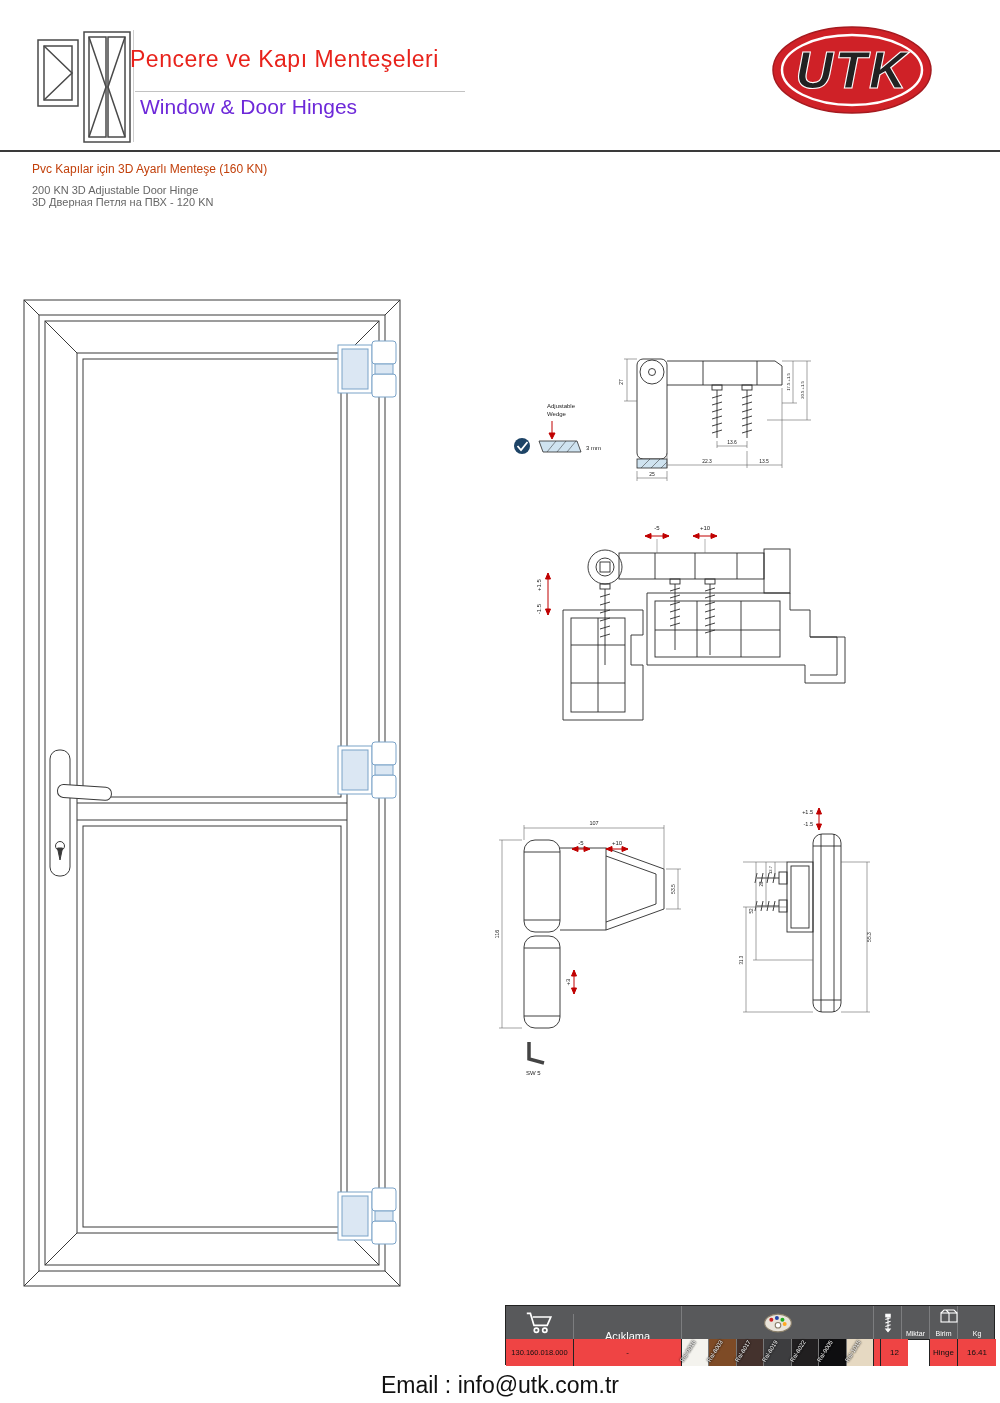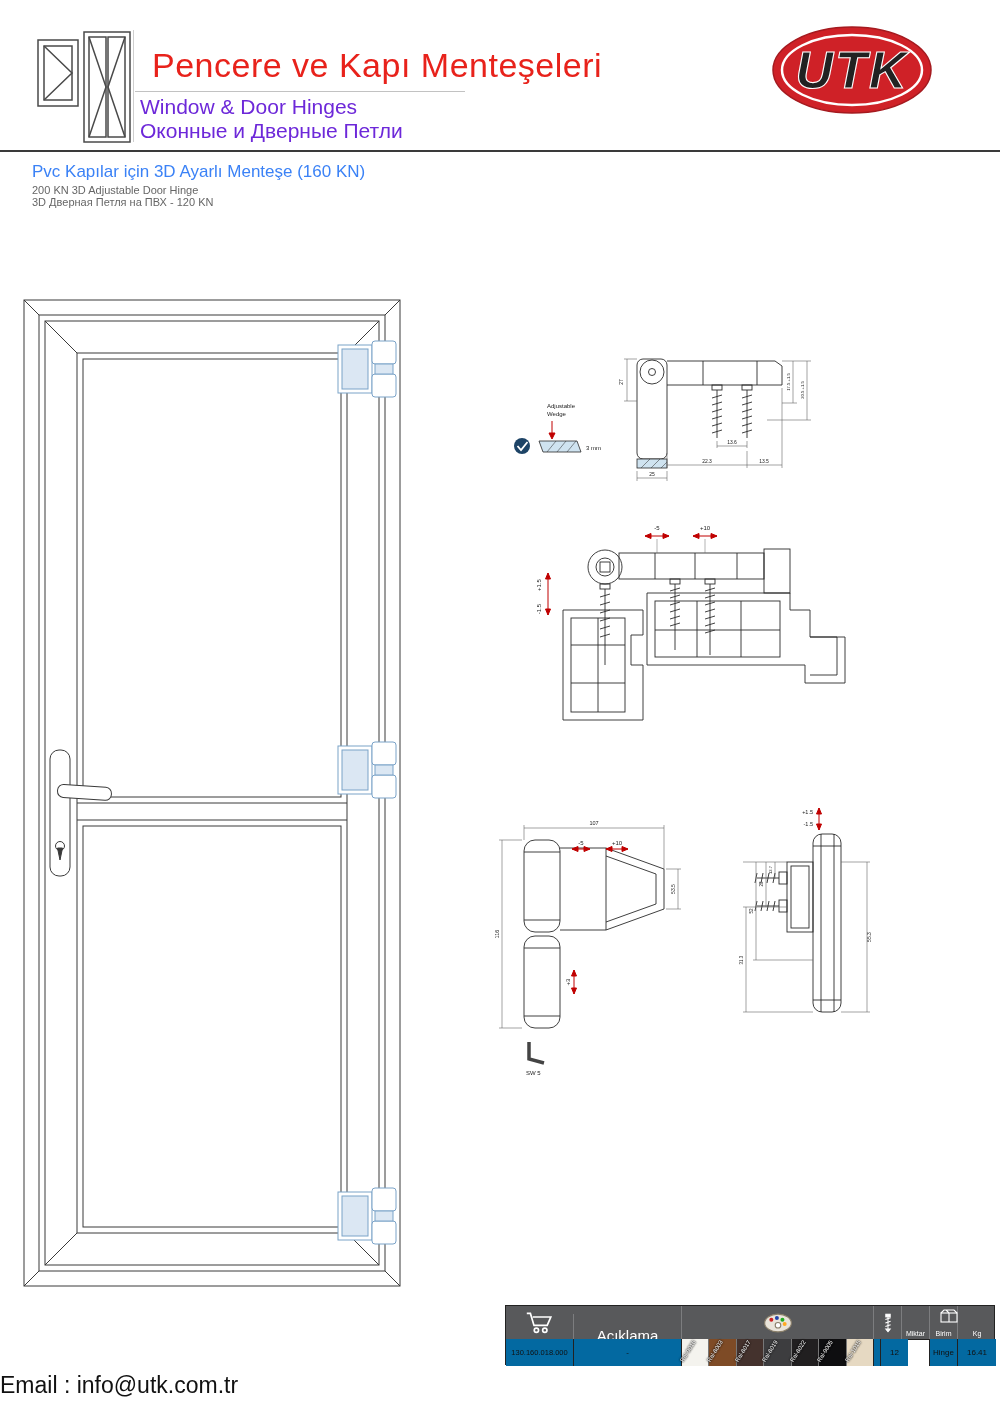--- a/index.html
+++ b/index.html
@@ -2,50 +2,50 @@
 <html><head>
 <meta charset="utf-8">
 <style>
   *{margin:0;padding:0;box-sizing:border-box}
   html,body{background:#fff}
   .page{position:relative;width:1000px;height:1403px;background:#ffffff;
         font-family:"Liberation Sans",sans-serif;color:#222;overflow:hidden}
   .abs{position:absolute}
 
   
-  .hdr-title{position:absolute;left:152px;top:46px;font-size:34px;color:#e8221b;letter-spacing:.5px}
+  .hdr-title{position:absolute;left:130px;top:46px;font-size:23px;color:#e8221b;letter-spacing:.5px}
   .hdr-rule-small{position:absolute;left:135px;top:91px;width:330px;border-top:1px solid #c2c2c2}
   .hdr-sub{position:absolute;left:140px;font-size:21px;color:#6d28d9}
   .hdr-divider{position:absolute;left:133px;top:30px;height:112px;border-left:1px solid #cfcfcf}
   .hdr-rule{position:absolute;left:0;top:150px;width:1000px;border-top:2px solid #3a3a3a}
 
   
-  .prod-title{position:absolute;left:32px;top:162px;font-size:17px;color:#3b82f6}
+  .prod-title{position:absolute;left:32px;top:162px;font-size:12px;color:#c2410c}
   .prod-sub{position:absolute;left:32px;font-size:11px;color:#666}
 
   svg text{font-family:"Liberation Sans",sans-serif;fill:#222}
 
   
   .table{position:absolute;left:505px;top:1305px;width:490px;height:60px;border:1px solid #222;background:#fff}
   .t-head{position:absolute;left:0;top:0;width:100%;height:33px;background:#58595b}
   .t-body{position:absolute;left:0;top:33px;width:100%;height:27px;border-top:1px solid #222;background:#fff}
   .cell{position:absolute;display:flex;align-items:center;justify-content:center}
   .h-cell{color:#fff;border-left:1px solid rgba(255,255,255,.22)}
   .h-cell.first{border-left:none}
   .h-bottom{align-items:flex-end;padding-bottom:2px;font-size:7px}
-  .b-cell{border-left:1px solid #222;font-size:8px;color:#111;background:#0369a1}
+  .b-cell{border-left:1px solid #222;font-size:8px;color:#111;background:#ef4444}
   .b-cell.first{border-left:none}
   .swatches{display:flex;width:100%;height:100%;overflow:visible}
   .swatch{position:relative;flex:1;border-left:1px solid #777;overflow:visible}
   .swatch:first-child{border-left:none}
   .swatch-fill{position:absolute;left:0;top:0;right:0;bottom:0}
   .swatch-label{position:absolute;left:2px;bottom:3px;transform-origin:0 100%;transform:rotate(-58deg);
       font-size:6px;color:#fff;text-shadow:0 0 2px #000,0 0 2px #000;white-space:nowrap;z-index:3}
 
-  .footer{position:absolute;left:0;top:1372px;width:1000px;text-align:left;font-size:23px;color:#111}
+  .footer{position:absolute;left:0;top:1372px;width:1000px;text-align:center;font-size:23px;color:#111}
 </style>
 </head>
 <body>
 
 <div class="page">
 
   <svg class="abs" style="left:36px;top:30px" width="100" height="115" viewBox="0 0 100 115">
     <g stroke="#4a4a4a" fill="none" stroke-width="1.5">
       <rect x="2" y="10" width="40" height="66"></rect>
       <rect x="8" y="16" width="28" height="54"></rect>
@@ -54,21 +54,20 @@
       <rect x="53" y="7" width="17" height="100"></rect>
       <rect x="72" y="7" width="17" height="100"></rect>
       <path d="M53,7 L70,57 L53,107"></path>
       <path d="M89,7 L72,57 L89,107"></path>
     </g>
   </svg>
   <div class="hdr-divider"></div>
   <div class="hdr-title">Pencere ve Kapı Menteşeleri</div>
   <div class="hdr-rule-small"></div>
   <div class="hdr-sub" style="top:95px">Window &amp; Door Hinges</div>
-  <div class="hdr-sub" style="top:119px">Оконные и Дверные Петли</div>
 
   <svg class="abs" style="left:770px;top:24px" width="165" height="92" viewBox="0 0 165 92">
     <ellipse cx="82" cy="46" rx="79" ry="43" fill="#cf2127" stroke="#a51a1f" stroke-width="1.5"></ellipse>
     <ellipse cx="82" cy="46" rx="70" ry="35" fill="none" stroke="#ffffff" stroke-width="2.5"></ellipse>
     <text x="82" y="64" text-anchor="middle" font-size="52" font-weight="bold" font-style="italic" fill="#2b3a8f" stroke="#ffffff" stroke-width="1.1" letter-spacing="2" font-family="'Liberation Serif', serif">UTK</text>
   </svg>
 
   <div class="hdr-rule"></div>
 
   <div class="prod-title">Pvc Kapılar için 3D Ayarlı Menteşe (160 KN)</div>
@@ -331,21 +330,21 @@
 
     <div class="cell h-cell first" style="left:0;top:0;width:67px;height:33px">
       <svg width="30" height="24" viewBox="0 0 24 20">
         <g stroke="#fff" fill="none" stroke-width="1.4">
           <path d="M1,2 H4 L7,12 H18 L21,5 H6"></path>
           <circle cx="9" cy="16" r="1.8"></circle>
           <circle cx="16" cy="16" r="1.8"></circle>
         </g>
       </svg>
     </div>
-    <div class="cell h-cell" style="left:67px;top:8px;width:108px;height:43px;font-size:15px">Açıklama</div>
+    <div class="cell h-cell" style="left:67px;top:8px;width:108px;height:43px;font-size:11px">Açıklama</div>
     <div class="cell h-cell" style="left:175px;top:0;width:192px;height:33px">
       <svg width="30" height="20" viewBox="0 0 26 18">
         <ellipse cx="13" cy="9" rx="12" ry="8" fill="#e9e4da" stroke="#8a7f6a"></ellipse>
         <circle cx="7" cy="6" r="1.8" fill="#cc2222"></circle>
         <circle cx="12" cy="4.5" r="1.8" fill="#2244aa"></circle>
         <circle cx="17" cy="6" r="1.8" fill="#22aa22"></circle>
         <circle cx="19" cy="10" r="1.8" fill="#ffaa22"></circle>
         <circle cx="13" cy="11" r="2.5" fill="#fff" stroke="#8a7f6a"></circle>
       </svg>
     </div>

